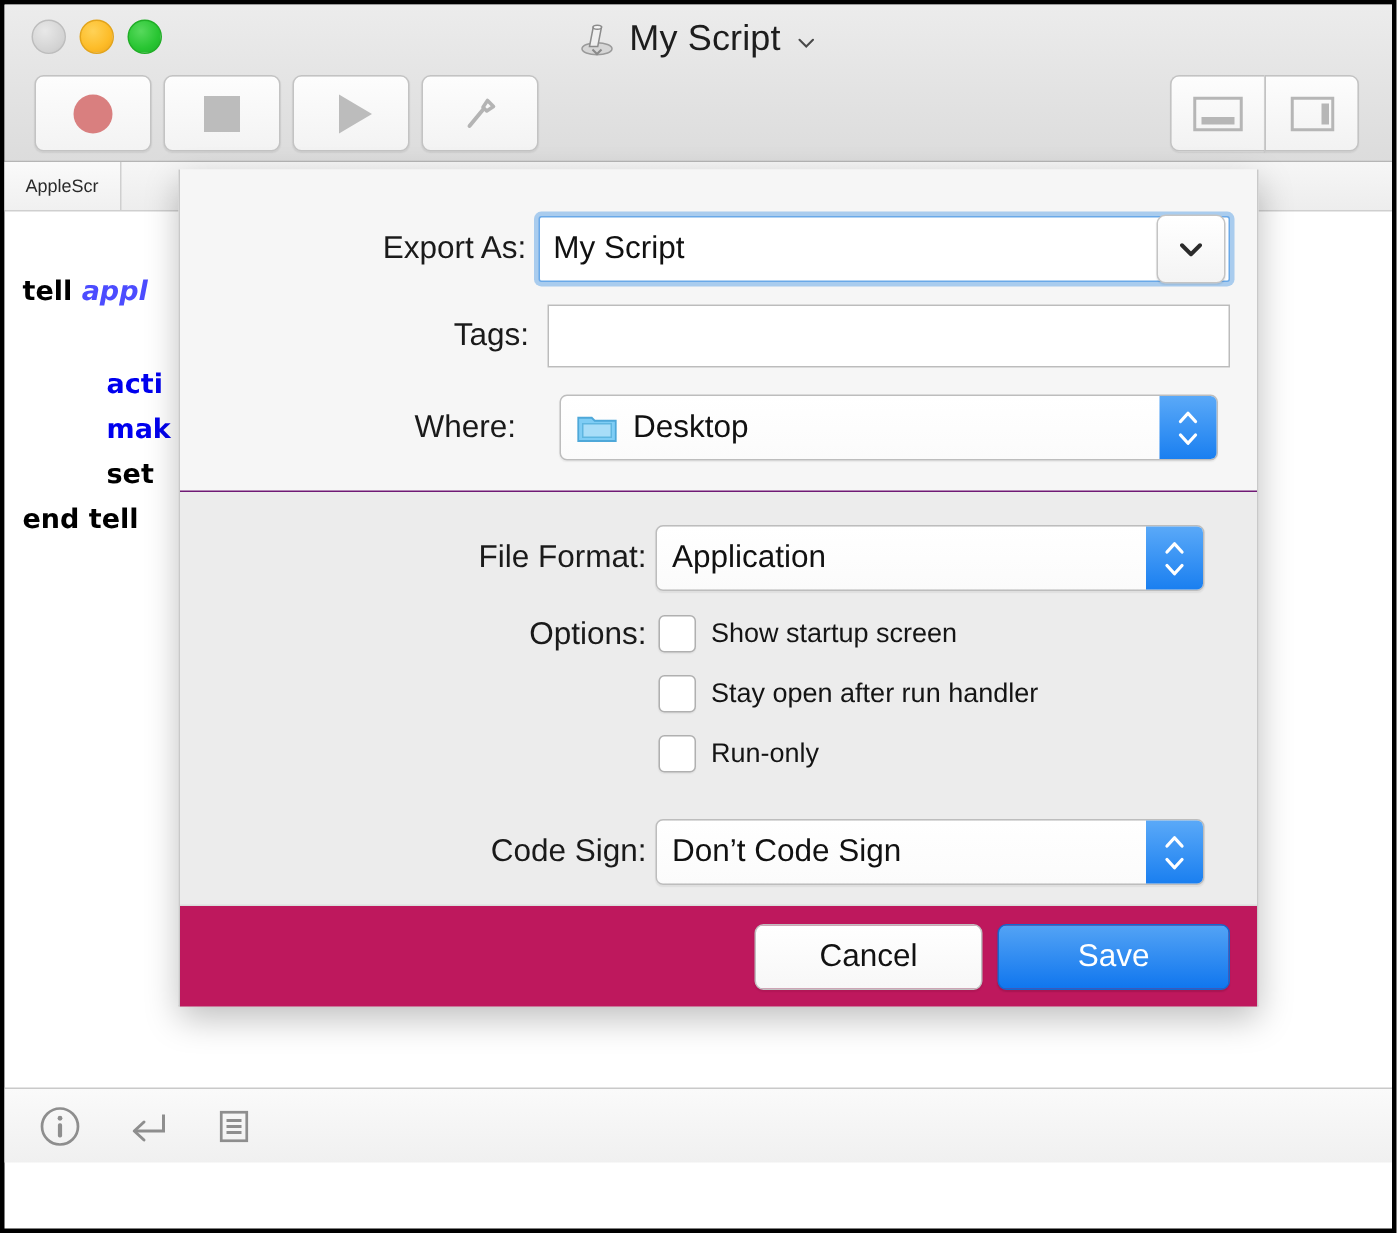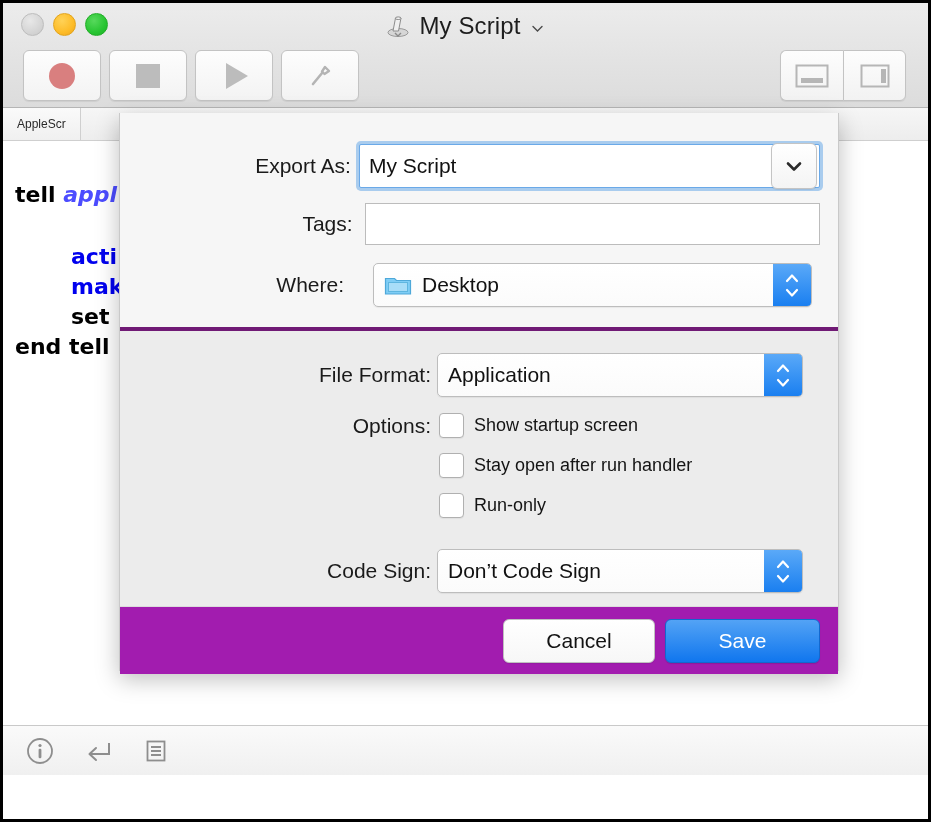--- a/index.html
+++ b/index.html
@@ -147,21 +147,21 @@
     color: #2a2a2a;
     border-right: 1px solid #cfcfcf;
     background: linear-gradient(to bottom, #fafafa, #f0f0f0);
     box-sizing: border-box;
     white-space: nowrap;
   }
   .code {
     position: absolute;
     left: 12px; top: 42px;
     font-family: "DejaVu Sans", sans-serif;
-    font-size: 22px;
+    font-size: 18px;
     font-weight: bold;
     line-height: 30px;
     white-space: pre;
     color: #000000;
   }
   .code .kw { color: #000000; }
   .code .app { color: #4c4cff; font-style: italic; font-weight: bold; }
   .code .cmd { color: #0000ee; }
 
   
@@ -190,32 +190,32 @@
     border: 1px solid #c9c9c9;
     border-top: none;
     box-shadow: 0 8px 22px rgba(0,0,0,0.26);
     box-sizing: border-box;
     z-index: 20;
   }
   .sheet-top {
     position: relative;
     height: 214px;
     background: #f6f6f6;
-    border-bottom: 4px solid #701a75;
+    border-bottom: 1px solid #701a75;
   }
   .sheet-mid {
     position: relative;
     height: 275px;
     background: #ececec;
     border-bottom: 1px solid #dcdcdc;
   }
   .sheet-bottom {
     position: relative;
     height: 67px;
-    background: #a21caf;
+    background: #be185d;
   }
 
   .row {
     position: absolute;
     display: flex;
     align-items: center;
   }
   .lbl {
     font-size: 21px;
     color: #1a1a1a;

